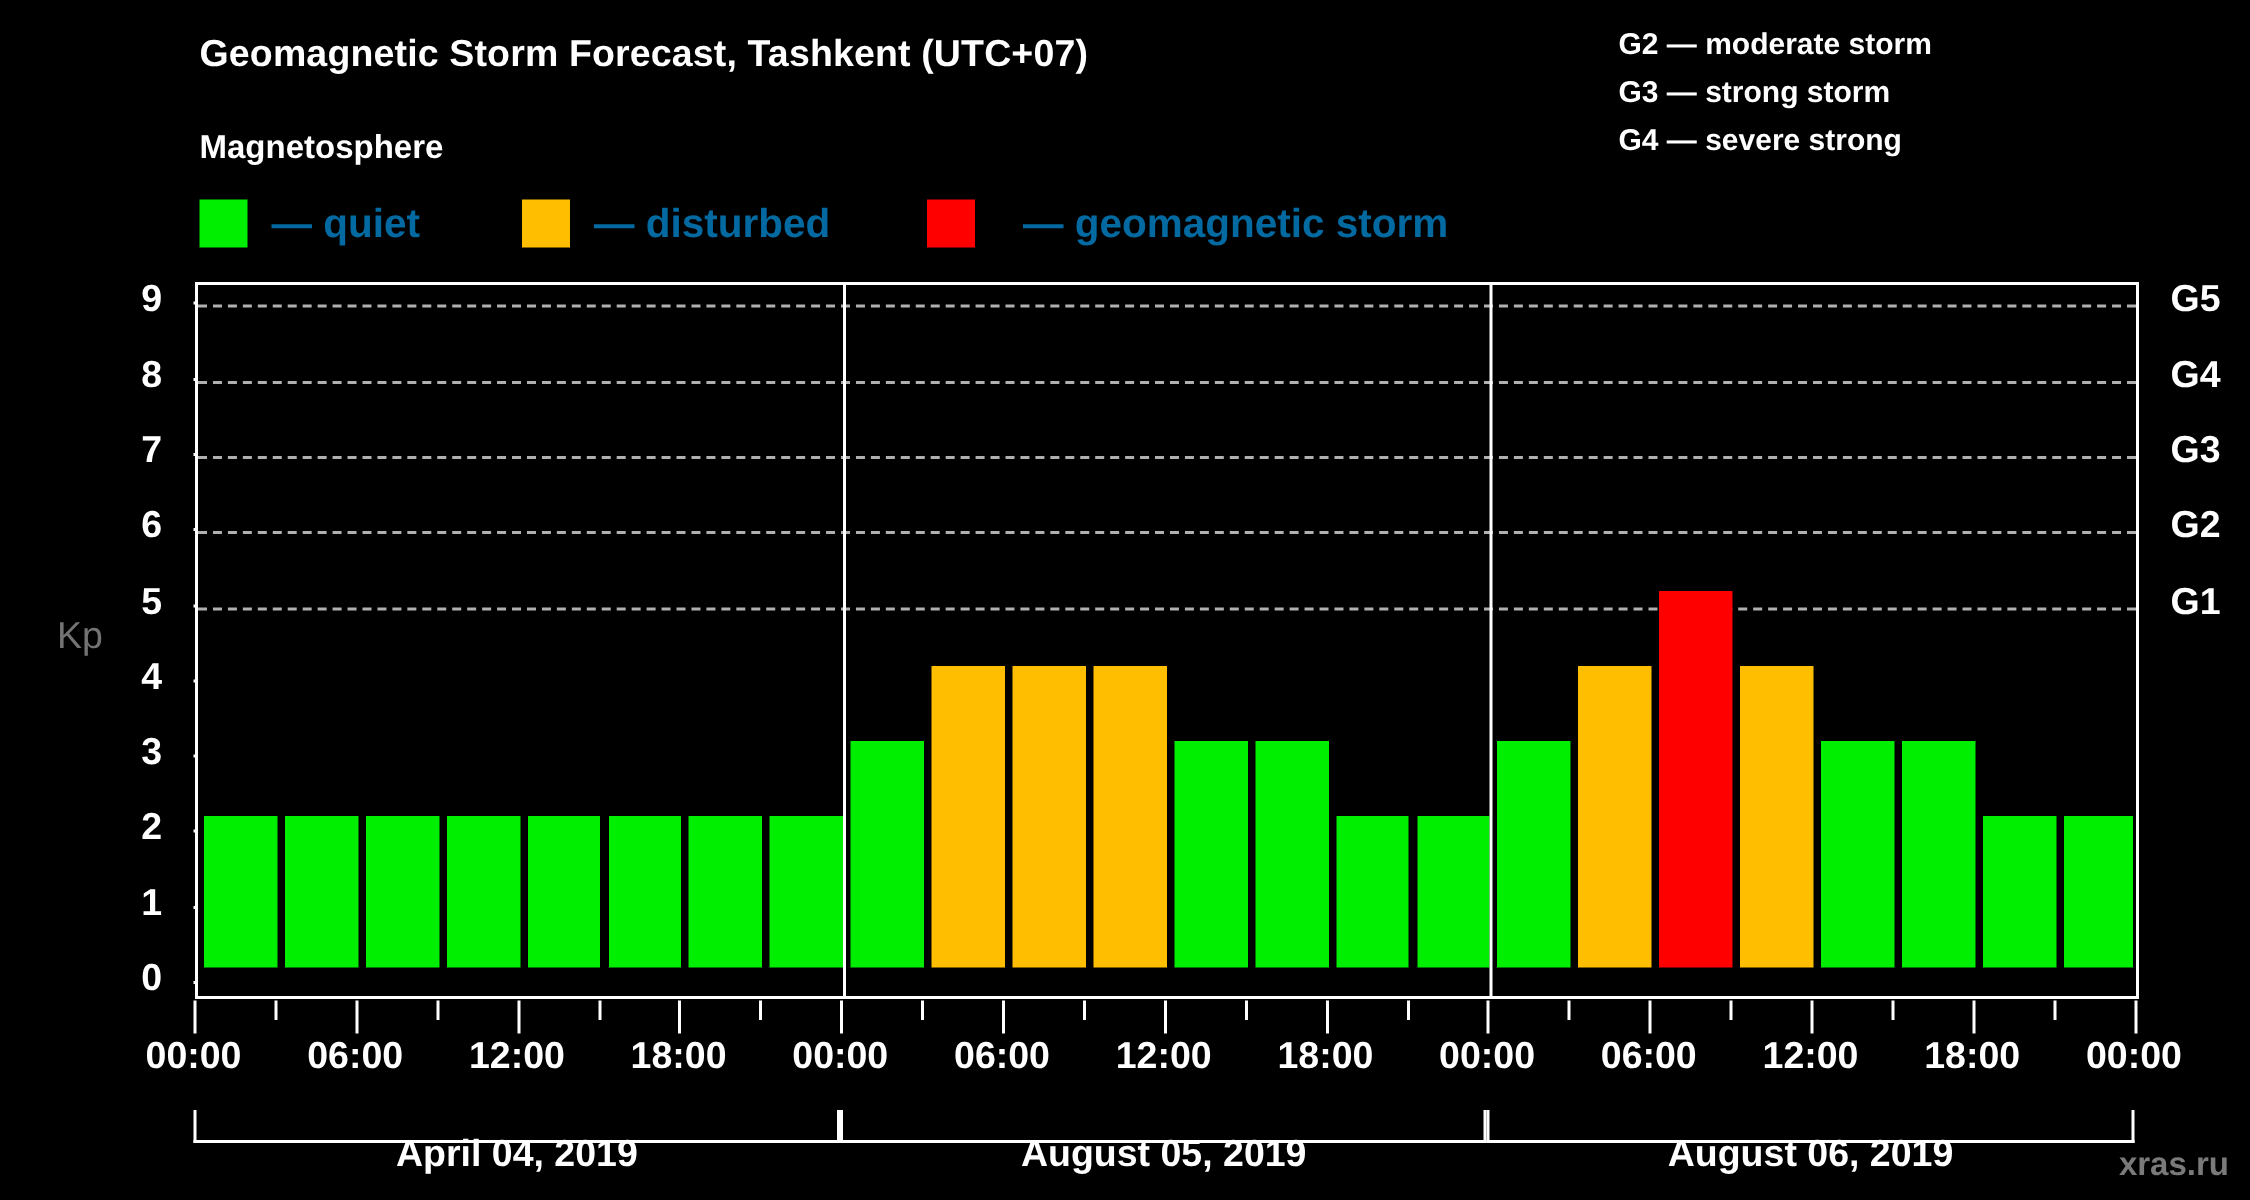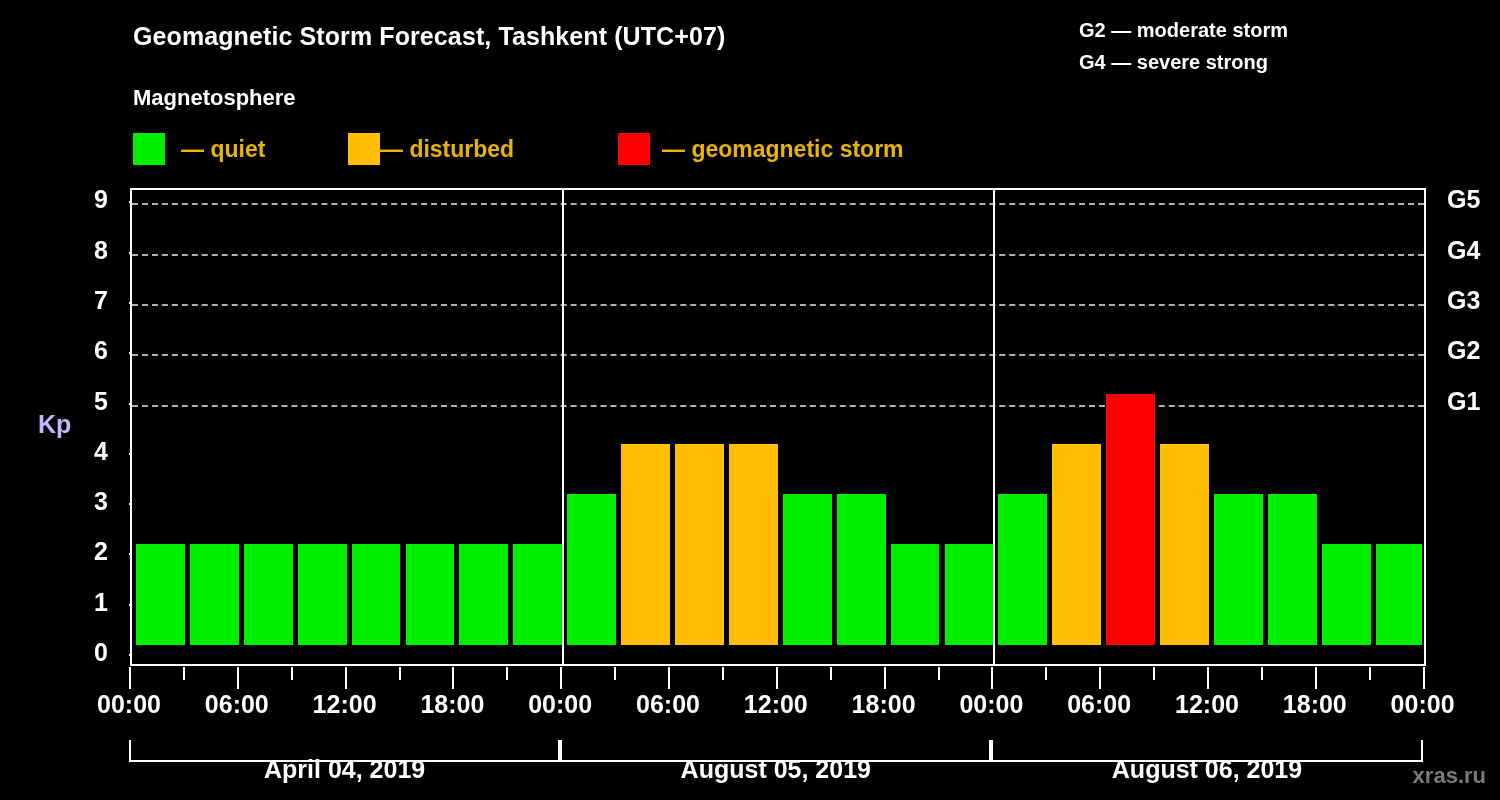--- a/index.html
+++ b/index.html
@@ -17,21 +17,21 @@
   }
   .subtitle{
     position:absolute;left:133px;top:85px;
     font-size:22px;font-weight:bold;color:#fff;white-space:nowrap;
   }
 
   
   .legend{position:absolute;left:133px;top:133px;height:32px;}
   .legend-item{position:absolute;top:0;display:flex;align-items:center;height:32px;}
   .legend-swatch{width:32px;height:32px;display:block;}
-  .legend-text{font-size:23px;font-weight:bold;color:#eab308;white-space:nowrap;line-height:32px;}
+  .legend-text{font-size:27px;font-weight:bold;color:#0369a1;white-space:nowrap;line-height:32px;}
 
   
   .gscale{position:absolute;left:1079px;top:14px;}
   .gscale-row{
     font-size:20px;font-weight:bold;color:#fff;white-space:nowrap;
     height:32px;line-height:32px;
   }
 
   
   .plot{
@@ -48,21 +48,21 @@
   .bar{position:absolute;bottom:0;}
 
   
   .ytick-label{
     position:absolute;right:1392px;width:40px;text-align:right;
     font-size:25px;font-weight:bold;color:#fff;
   }
   .ytick{position:absolute;width:12px;height:2px;background:#fff;}
   .ylabel{
     position:absolute;left:38px;top:410px;
-    font-size:25px;font-weight:bold;color:#c4b5fd;
+    font-size:25px;font-weight:normal;color:#737373;
   }
   .gtick-label{
     position:absolute;left:1447px;
     font-size:25px;font-weight:bold;color:#fff;white-space:nowrap;
   }
   .gtick{position:absolute;left:1414px;width:12px;height:2px;background:#fff;}
 
   
   .xtick{position:absolute;width:2px;background:#fff;}
   .xtick-label{
@@ -93,30 +93,31 @@
   <div class="title">Geomagnetic Storm Forecast, Tashkent (UTC+07)</div>
   <div class="subtitle">Magnetosphere</div>
 
   <div class="legend" id="legend-host">
       <div class="legend-item" style="left: 0px;">
         <span class="legend-swatch" style="background: rgb(0, 238, 0);"></span>
         <span class="legend-text" style="margin-left: 16px;">— quiet</span>
       </div>
       <div class="legend-item" style="left: 215px;">
         <span class="legend-swatch" style="background: rgb(255, 191, 0);"></span>
-        <span class="legend-text" style="">— disturbed</span>
+        <span class="legend-text" style="margin-left: 16px;">— disturbed</span>
       </div>
       <div class="legend-item" style="left: 485px;">
         <span class="legend-swatch" style="background: rgb(255, 0, 0);"></span>
-        <span class="legend-text" style="margin-left: 12px;">— geomagnetic storm</span>
+        <span class="legend-text" style="margin-left: 32px;">— geomagnetic storm</span>
       </div>
     </div>
 
   <div class="gscale" id="gscale-host">
       <div class="gscale-row">G2 — moderate storm</div>
+      <div class="gscale-row">G3 — strong storm</div>
       <div class="gscale-row">G4 — severe strong</div>
     </div>
 
   <div class="ylabel">Kp</div>
 
   <div id="yaxis-host">
       <div class="ytick-label" style="top: 638px;">0</div>
       <div class="ytick" style="left: 129px; top: 654px;"></div>
       <div class="ytick-label" style="top: 587.7px;">1</div>
       <div class="ytick" style="left: 129px; top: 603.7px;"></div>

